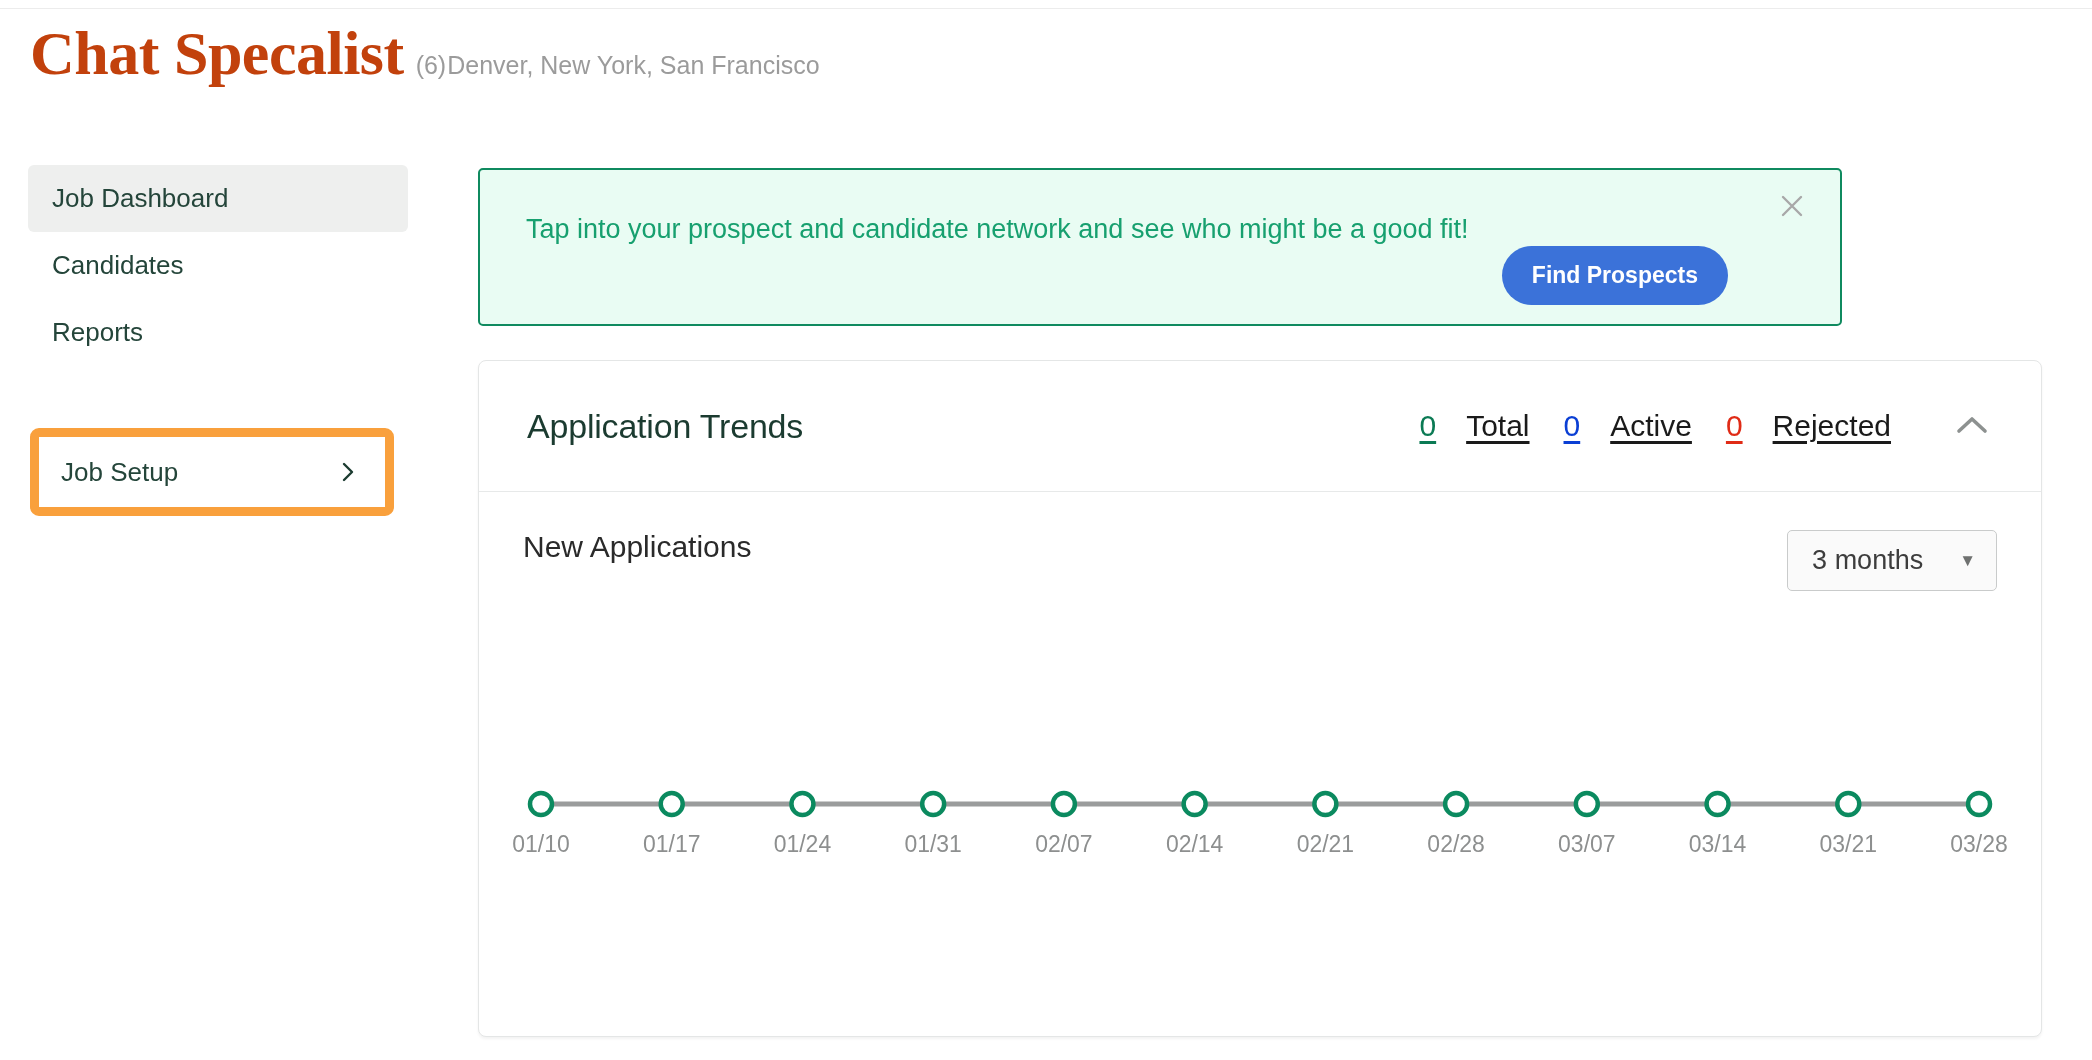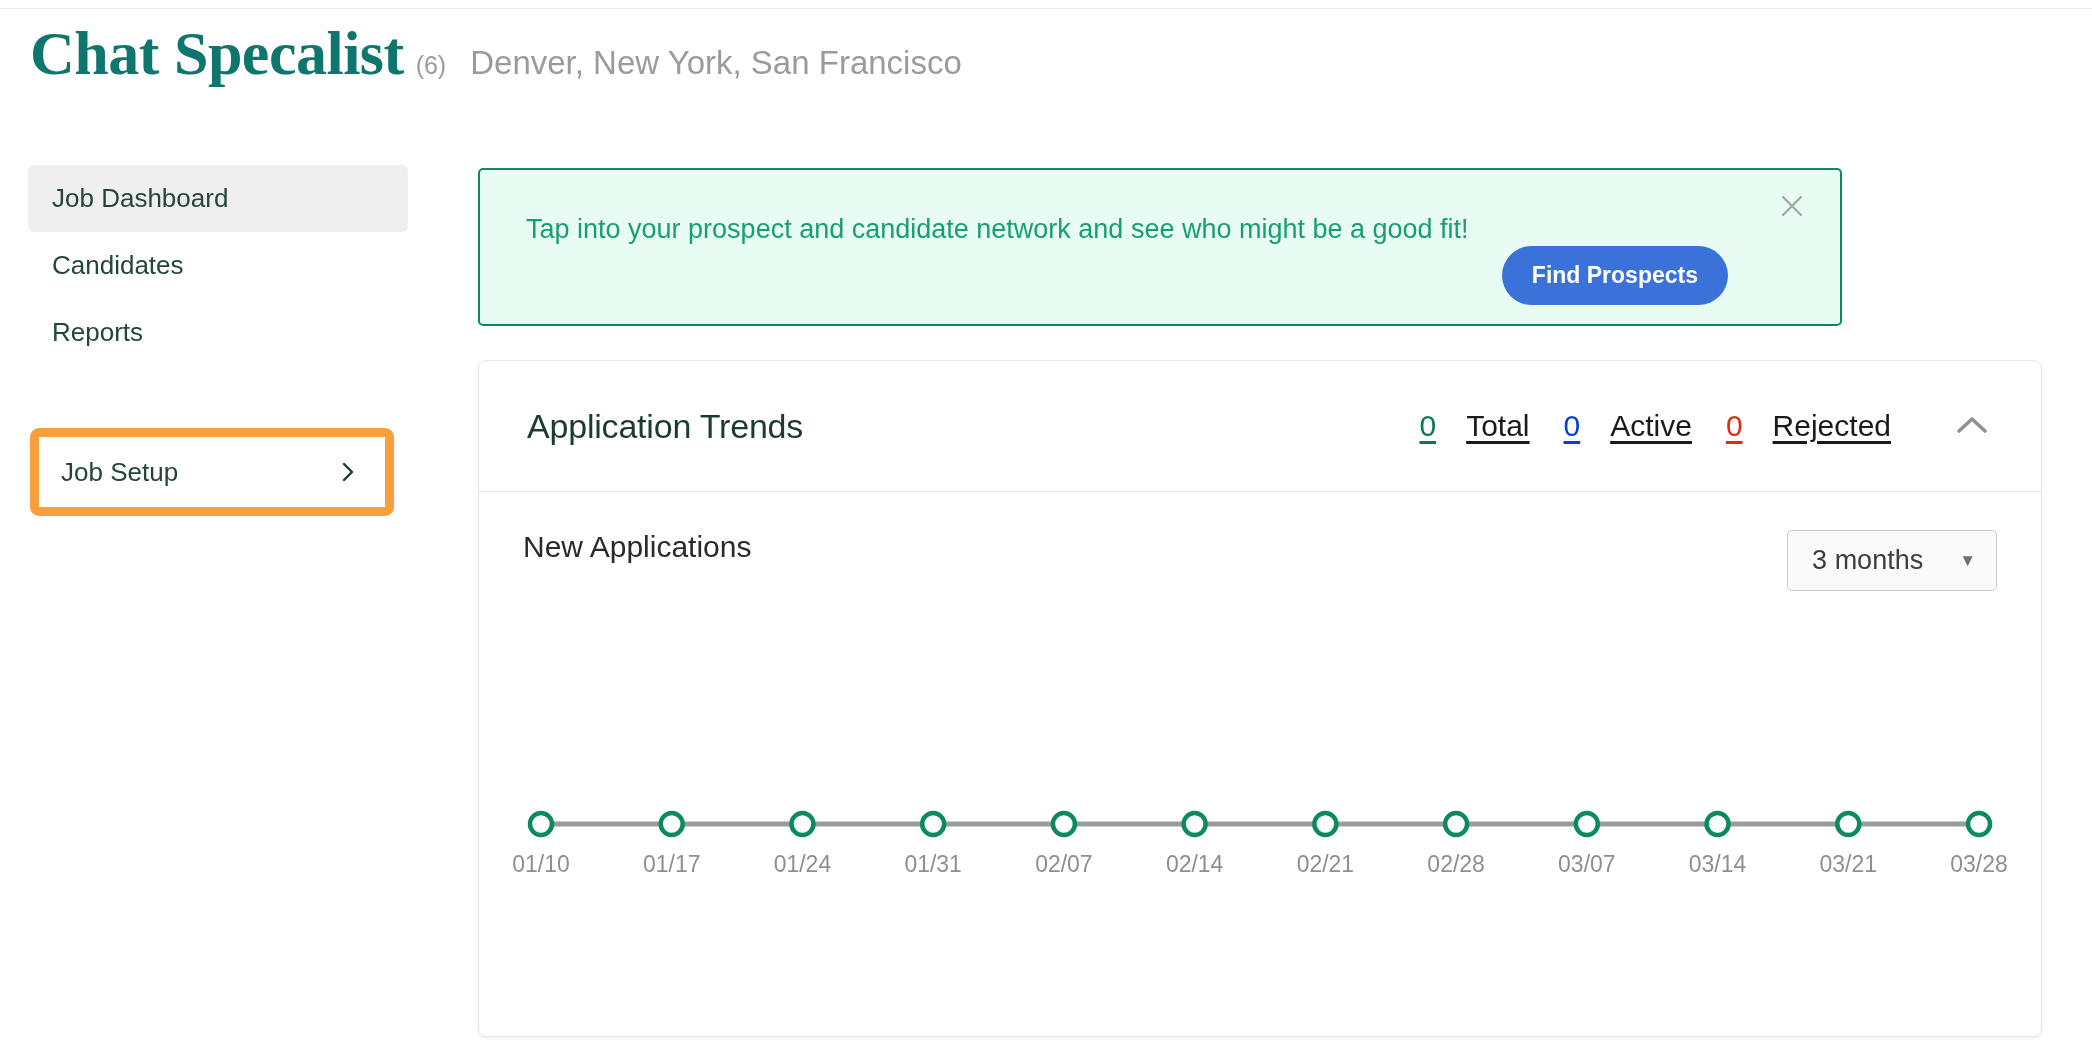--- a/index.html
+++ b/index.html
@@ -30,33 +30,33 @@
     position: absolute;
     left: 30px;
     top: 22px;
     display: flex;
     align-items: baseline;
   }
   .page-title {
     font-family: "Liberation Serif", serif;
     font-size: 62px;
     font-weight: 700;
-    color: #0f766e;
+    color: #c2410c;
     letter-spacing: -0.5px;
     line-height: 1;
   }
   .title-count {
     margin-left: 12px;
     font-size: 25px;
     color: #9b9b9b;
     font-family: "Liberation Sans", sans-serif;
   }
   .title-locations {
-    margin-left: 24px;
-    font-size: 33px;
+    margin-left: 1px;
+    font-size: 25px;
     color: #9b9b9b;
     font-family: "Liberation Sans", sans-serif;
   }
 
   
   .sidebar {
     position: absolute;
     left: 28px;
     top: 165px;
     width: 380px;
@@ -236,21 +236,21 @@
     gap: 36px;
     cursor: pointer;
     font-family: "Liberation Sans", sans-serif;
   }
   .caret { color: #6f7170; font-size: 17px; line-height: 1; }
 
   .plot {
     position: absolute;
     left: 44px;
     right: 44px;
-    top: 180px;
+    top: 160px;
     height: 330px;
   }
   .plot svg { display: block; width: 100%; height: 100%; overflow: visible; }
   .tick-label {
     font-family: "Liberation Sans", sans-serif;
     font-size: 23px;
     fill: #8d8f8f;
     text-anchor: middle;
   }
 </style>

